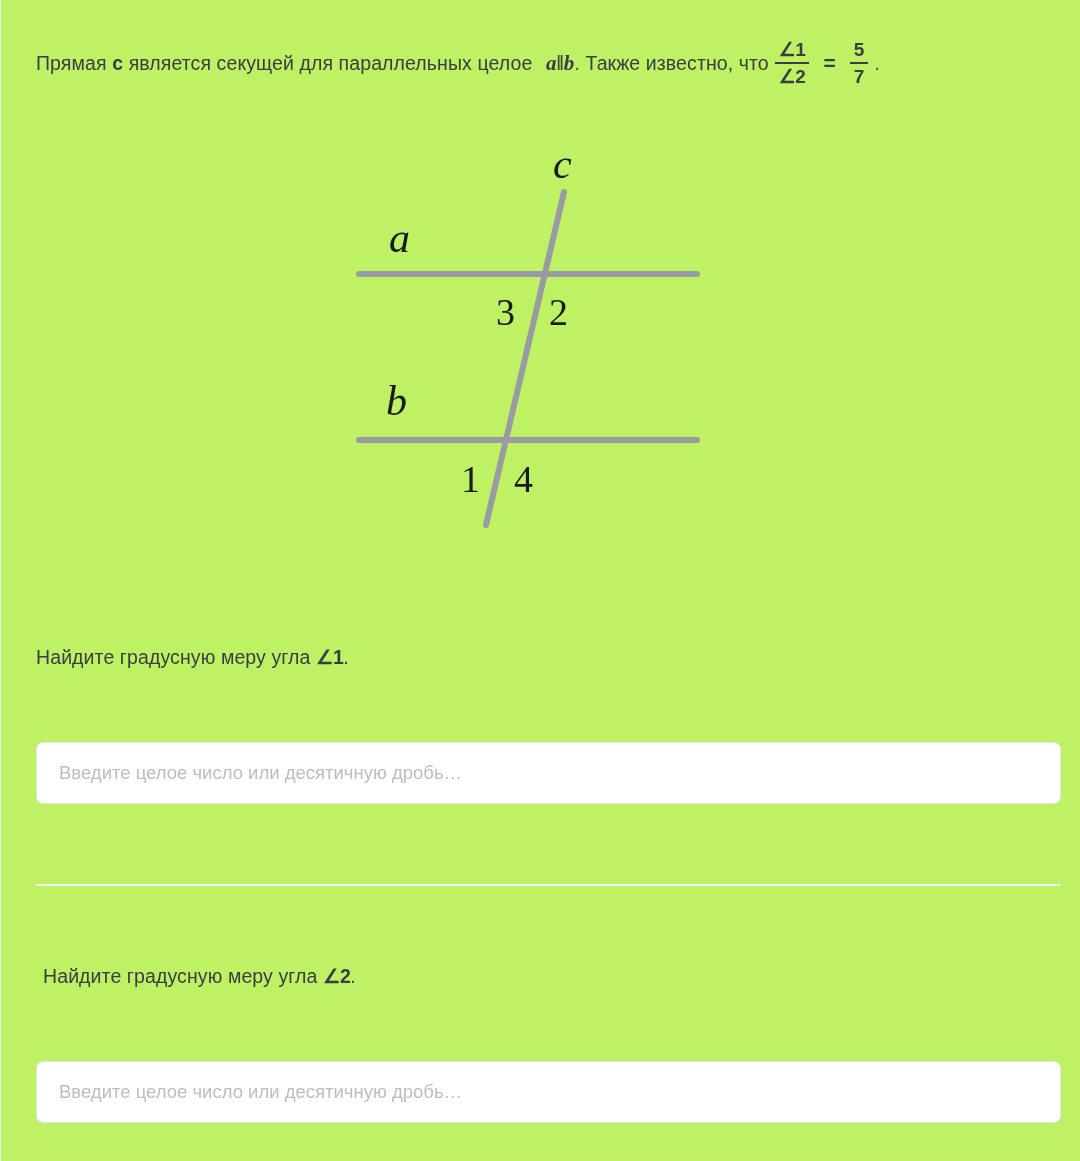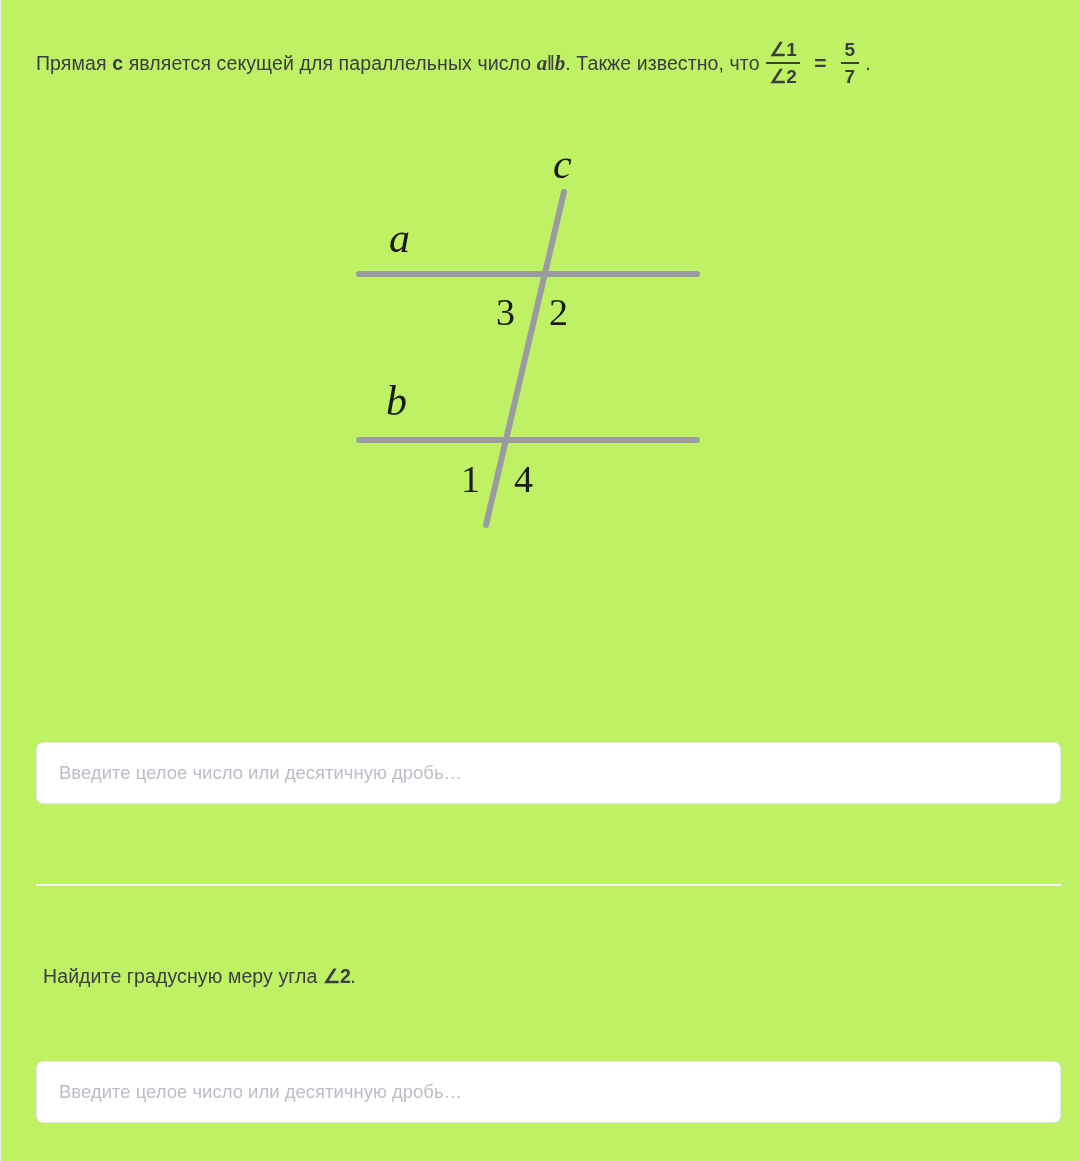--- a/index.html
+++ b/index.html
@@ -44,21 +44,21 @@
     font-size: 19.5px;
     line-height: 30px;
     color: #3c3c43;
     letter-spacing: .1px;
     display: flex;
     align-items: center;
     flex-wrap: nowrap;
     white-space: nowrap;
   }
   .statement b { font-weight: 700; }
-  .bi { font-weight: 700; font-style: italic; font-family: "Liberation Serif", serif; font-size: 21px; }
+  .bi { font-weight: 700; font-style: italic; font-family: "Liberation Serif", serif; font-size: 21px; margin-left: 8px; }
   .ang { font-weight: 700; letter-spacing: -.5px; }
 
   .frac {
     display: inline-flex;
     flex-direction: column;
     align-items: center;
     vertical-align: middle;
     margin: 0 6px;
     font-weight: 700;
     line-height: 1;
@@ -122,21 +122,21 @@
 
 <div class="page">
 
   <div class="top-sliver">……</div>
 
   <div class="statement">
     <span>Прямая</span>
     <span>&nbsp;</span>
     <b>c</b>
     <span>&nbsp;</span>
-    <span>является секущей для параллельных число</span>
+    <span>является секущей для параллельных целое</span>
     <span>&nbsp;</span>
     <span class="bi">a‖b</span>
     <span>. Также известно, что</span>
     <span class="frac">
       <span class="num ang">∠1</span>
       <span class="den ang">∠2</span>
     </span>
     <span class="eq">=</span>
     <span class="frac">
       <span class="num">5</span>
@@ -158,20 +158,23 @@
       <text x="55" y="295" font-family="Liberation Serif, serif" font-style="italic" font-size="42" fill="#1a1a1a">b</text>
       <text x="222" y="58" font-family="Liberation Serif, serif" font-style="italic" font-size="42" fill="#1a1a1a">c</text>
 
       <text x="165" y="205" font-family="Liberation Serif, serif" font-size="38" fill="#1a1a1a">3</text>
       <text x="218" y="205" font-family="Liberation Serif, serif" font-size="38" fill="#1a1a1a">2</text>
       <text x="130" y="372" font-family="Liberation Serif, serif" font-size="38" fill="#1a1a1a">1</text>
       <text x="183" y="372" font-family="Liberation Serif, serif" font-size="38" fill="#1a1a1a">4</text>
     </svg>
   </div>
 
+  <div class="question q1">
+    <span>Найдите градусную меру угла</span><span>&nbsp;</span><b class="ang">∠1</b><span>.</span>
+  </div>
   <input class="answer-input a1" type="text" placeholder="Введите целое число или десятичную дробь…" style="">
 
   <div class="divider"></div>
 
   <div class="question q2">
     <span>Найдите градусную меру угла</span><span>&nbsp;</span><b class="ang">∠2</b><span>.</span>
   </div>
   <input class="answer-input a2" type="text" placeholder="Введите целое число или десятичную дробь…" style="">
 
 </div>

